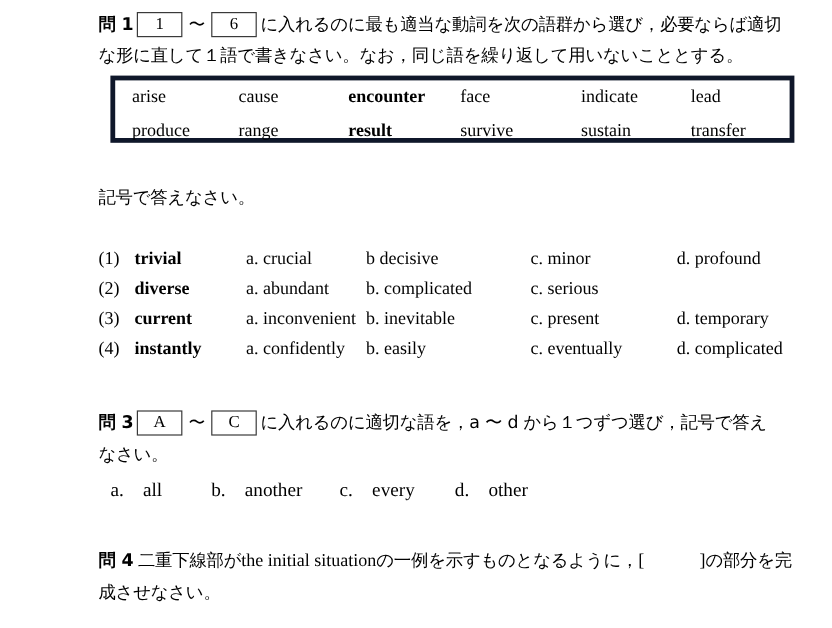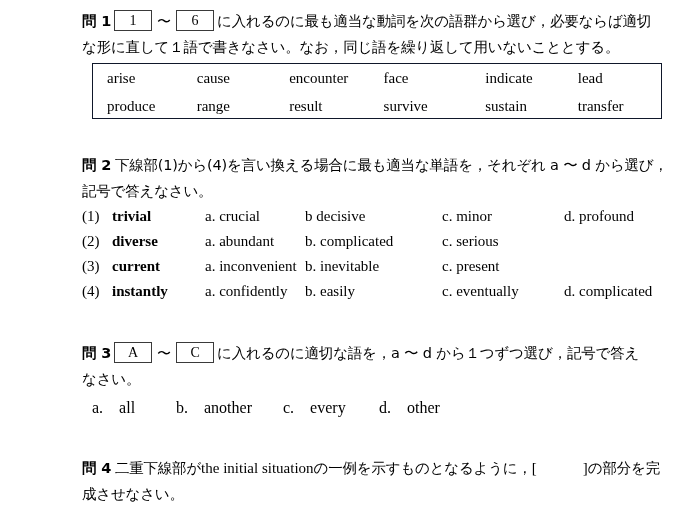--- a/index.html
+++ b/index.html
@@ -75,39 +75,39 @@
     padding: 0 2px;
   }
 
   
   .wordbank {
     position: absolute;
     left: 92px;
     top: 63px;
     width: 570px;
     height: 56px;
-    border: 1px solid #0f172a;
+    border: 4px solid #0f172a;
     box-sizing: border-box;
     background: #fff;
   }
   .wb-row {
     display: flex;
     height: 28px;
     align-items: center;
     padding-left: 14px;
     box-sizing: border-box;
   }
   .wb-cell {
     font-family: "Liberation Serif", "DejaVu Serif", serif;
     font-size: 15px;
     white-space: nowrap;
   }
   .wb-c0 { width: 97px; }
   .wb-c1 { width: 100px; }
-  .wb-c2 { width: 102px; }
+  .wb-c2 { width: 102px; font-weight: bold; }
   .wb-c3 { width: 110px; }
   .wb-c4 { width: 100px; }
   .wb-c5 { width: 90px; }
 
   
   .mc {
     position: absolute;
     left: 58px;
     top: 208px;
     width: 630px;
@@ -192,24 +192,20 @@
       <span class="wb-cell wb-c0">produce</span>
       <span class="wb-cell wb-c1">range</span>
       <span class="wb-cell wb-c2">result</span>
       <span class="wb-cell wb-c3">survive</span>
       <span class="wb-cell wb-c4">sustain</span>
       <span class="wb-cell wb-c5">transfer</span>
     </div>
   </div>
 
   <div class="qblock" style="top:152px;">
-    <span class="qline">
-      <span class="qlabel jp">問 2</span>
-      <span class="jp">下線部(1)から(4)を言い換える場合に最も適当な単語を，それぞれ a 〜 d から選び，</span>
-    </span>
     <span class="qline indent">
       <span class="jp">記号で答えなさい。</span>
     </span>
   </div>
 
   <div class="mc">
 
     <div class="mc-row">
       <span class="mc-num">(1)</span>
       <span class="mc-head">trivial</span>
@@ -226,20 +222,21 @@
       <span class="mc-opt mc-b">b. complicated</span>
       <span class="mc-opt mc-c">c. serious</span>
     </div>
 
     <div class="mc-row">
       <span class="mc-num">(3)</span>
       <span class="mc-head">current</span>
       <span class="mc-opt mc-a">a. inconvenient</span>
       <span class="mc-opt mc-b">b. inevitable</span>
       <span class="mc-opt mc-c">c. present</span>
+      <span class="mc-opt mc-d">d. temporary</span>
     </div>
 
     <div class="mc-row">
       <span class="mc-num">(4)</span>
       <span class="mc-head">instantly</span>
       <span class="mc-opt mc-a">a. confidently</span>
       <span class="mc-opt mc-b">b. easily</span>
       <span class="mc-opt mc-c">c. eventually</span>
       <span class="mc-opt mc-d">d. complicated</span>
     </div>

